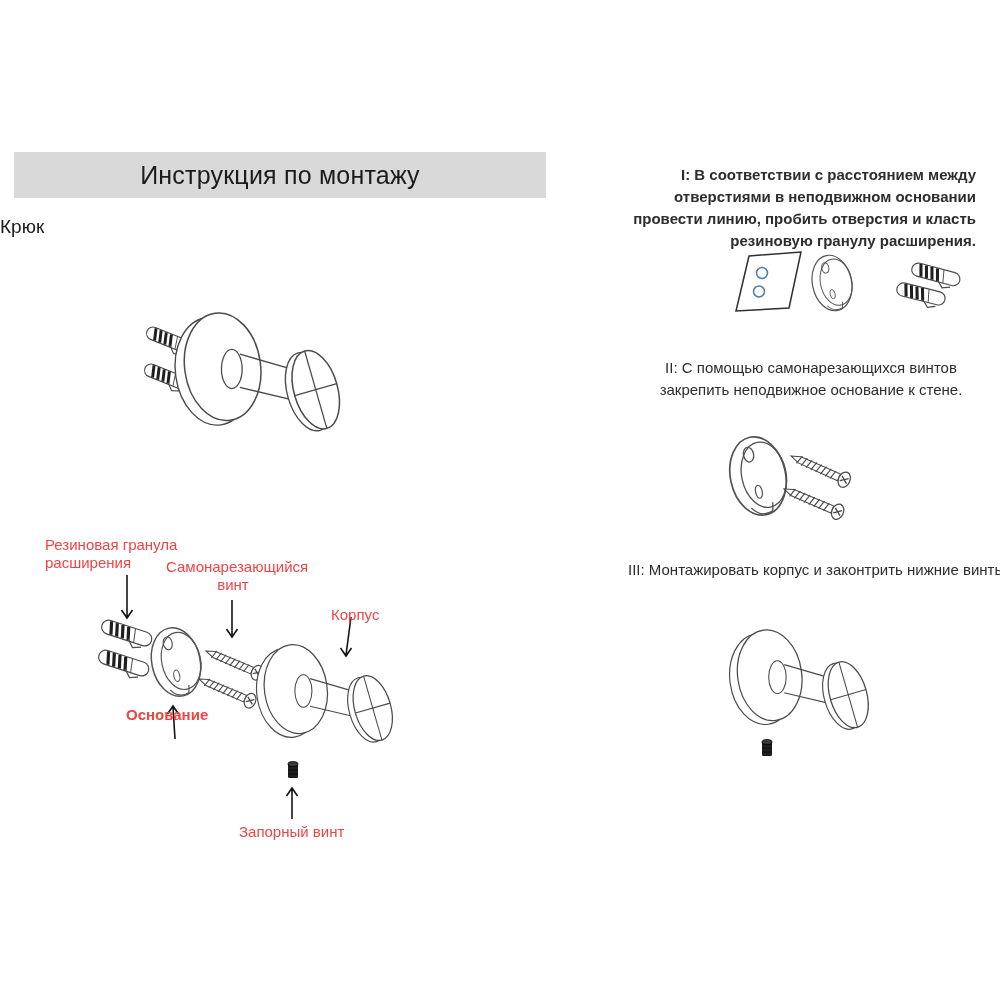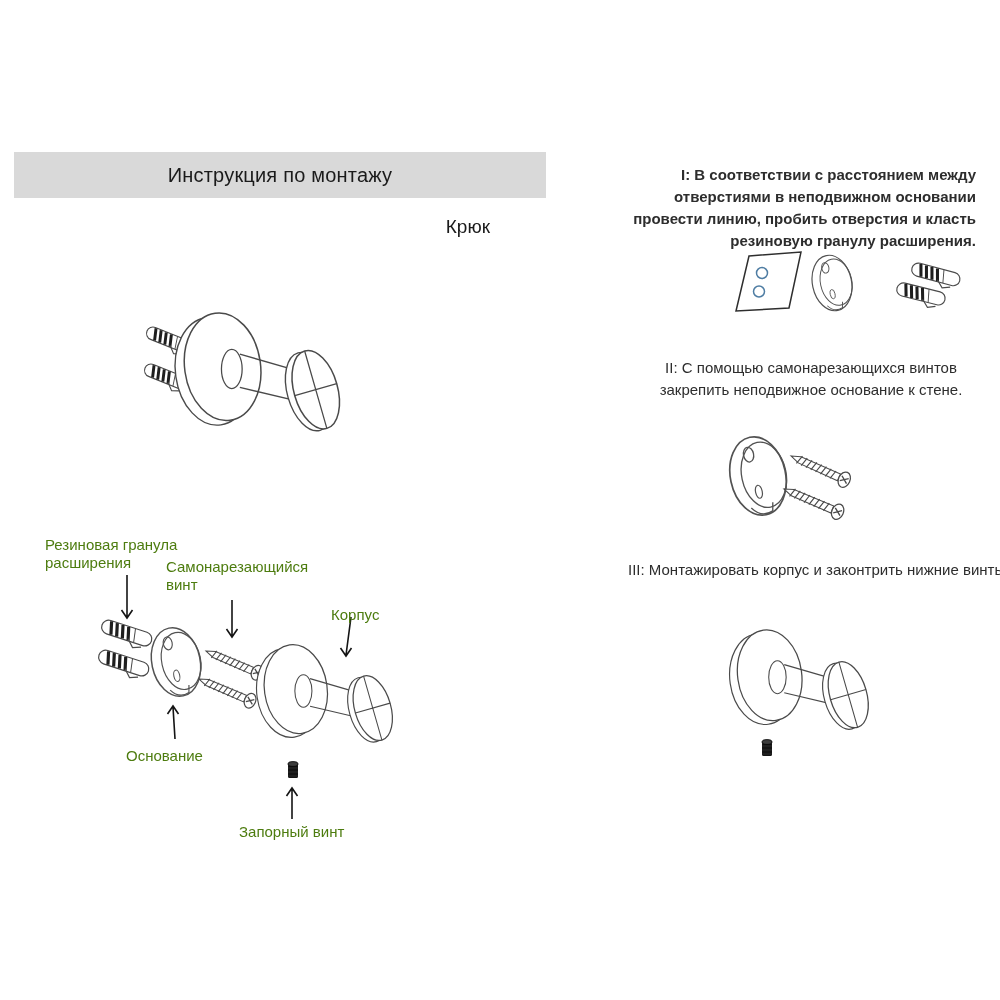--- a/index.html
+++ b/index.html
@@ -2,32 +2,32 @@
 <html><head>
 <meta charset="utf-8">
 <style>
   * { margin:0; padding:0; box-sizing:border-box; }
   html,body { background:#ffffff; }
   body { width:1000px; height:1000px; font-family:"Liberation Sans", sans-serif; }
   .canvas { position:relative; width:1000px; height:1000px; background:#ffffff; overflow:hidden; }
 
   .header-bar { position:absolute; left:14px; top:152px; width:532px; height:46px; background:#d9d9d9; }
   .header-title { width:100%; height:46px; line-height:46px; text-align:center;
-                  font-size:20px; color:#1b1b1b; letter-spacing:0.2px; }
+                  font-size:25px; color:#1b1b1b; letter-spacing:0.2px; }
 
-  .subtitle { position:absolute; left:0; top:216px; width:490px; text-align:right;
+  .subtitle { position:absolute; left:0; top:216px; width:490px; text-align:left;
               font-size:19px; color:#1b1b1b; }
 
   .art { position:absolute; left:0; top:0; width:1000px; height:1000px; }
 
-  .lbl { position:absolute; font-size:15px; line-height:18px; color:#4d7c0f; white-space:pre-line; }
+  .lbl { position:absolute; font-size:15px; line-height:18px; color:#ef4444; white-space:pre-line; }
   .lbl-rubber   { left:45px;  top:536px; text-align:left; }
-  .lbl-selftap  { left:166px; top:558px; width:134px; text-align:left; }
+  .lbl-selftap  { left:166px; top:558px; width:134px; text-align:center; }
   .lbl-corpus   { left:331px; top:597px;margin-top:9px; }
-  .lbl-base     { left:126px; top:747px; }
+  .lbl-base     { left:126px; top:706px;font-weight:bold; }
   .lbl-locking  { left:239px; top:823px; }
 
   .step { position:absolute; font-size:15px; line-height:22px; color:#2d2d2d; }
   .step-1 { left:624px; top:164px; width:352px; text-align:right;font-weight:bold; }
   .step-2 { left:637px; top:357px; width:348px; text-align:center; }
   .step-3 { left:628px; top:559px; width:372px; text-align:center; white-space:nowrap; }
 </style>
 </head>
 <body>
 

